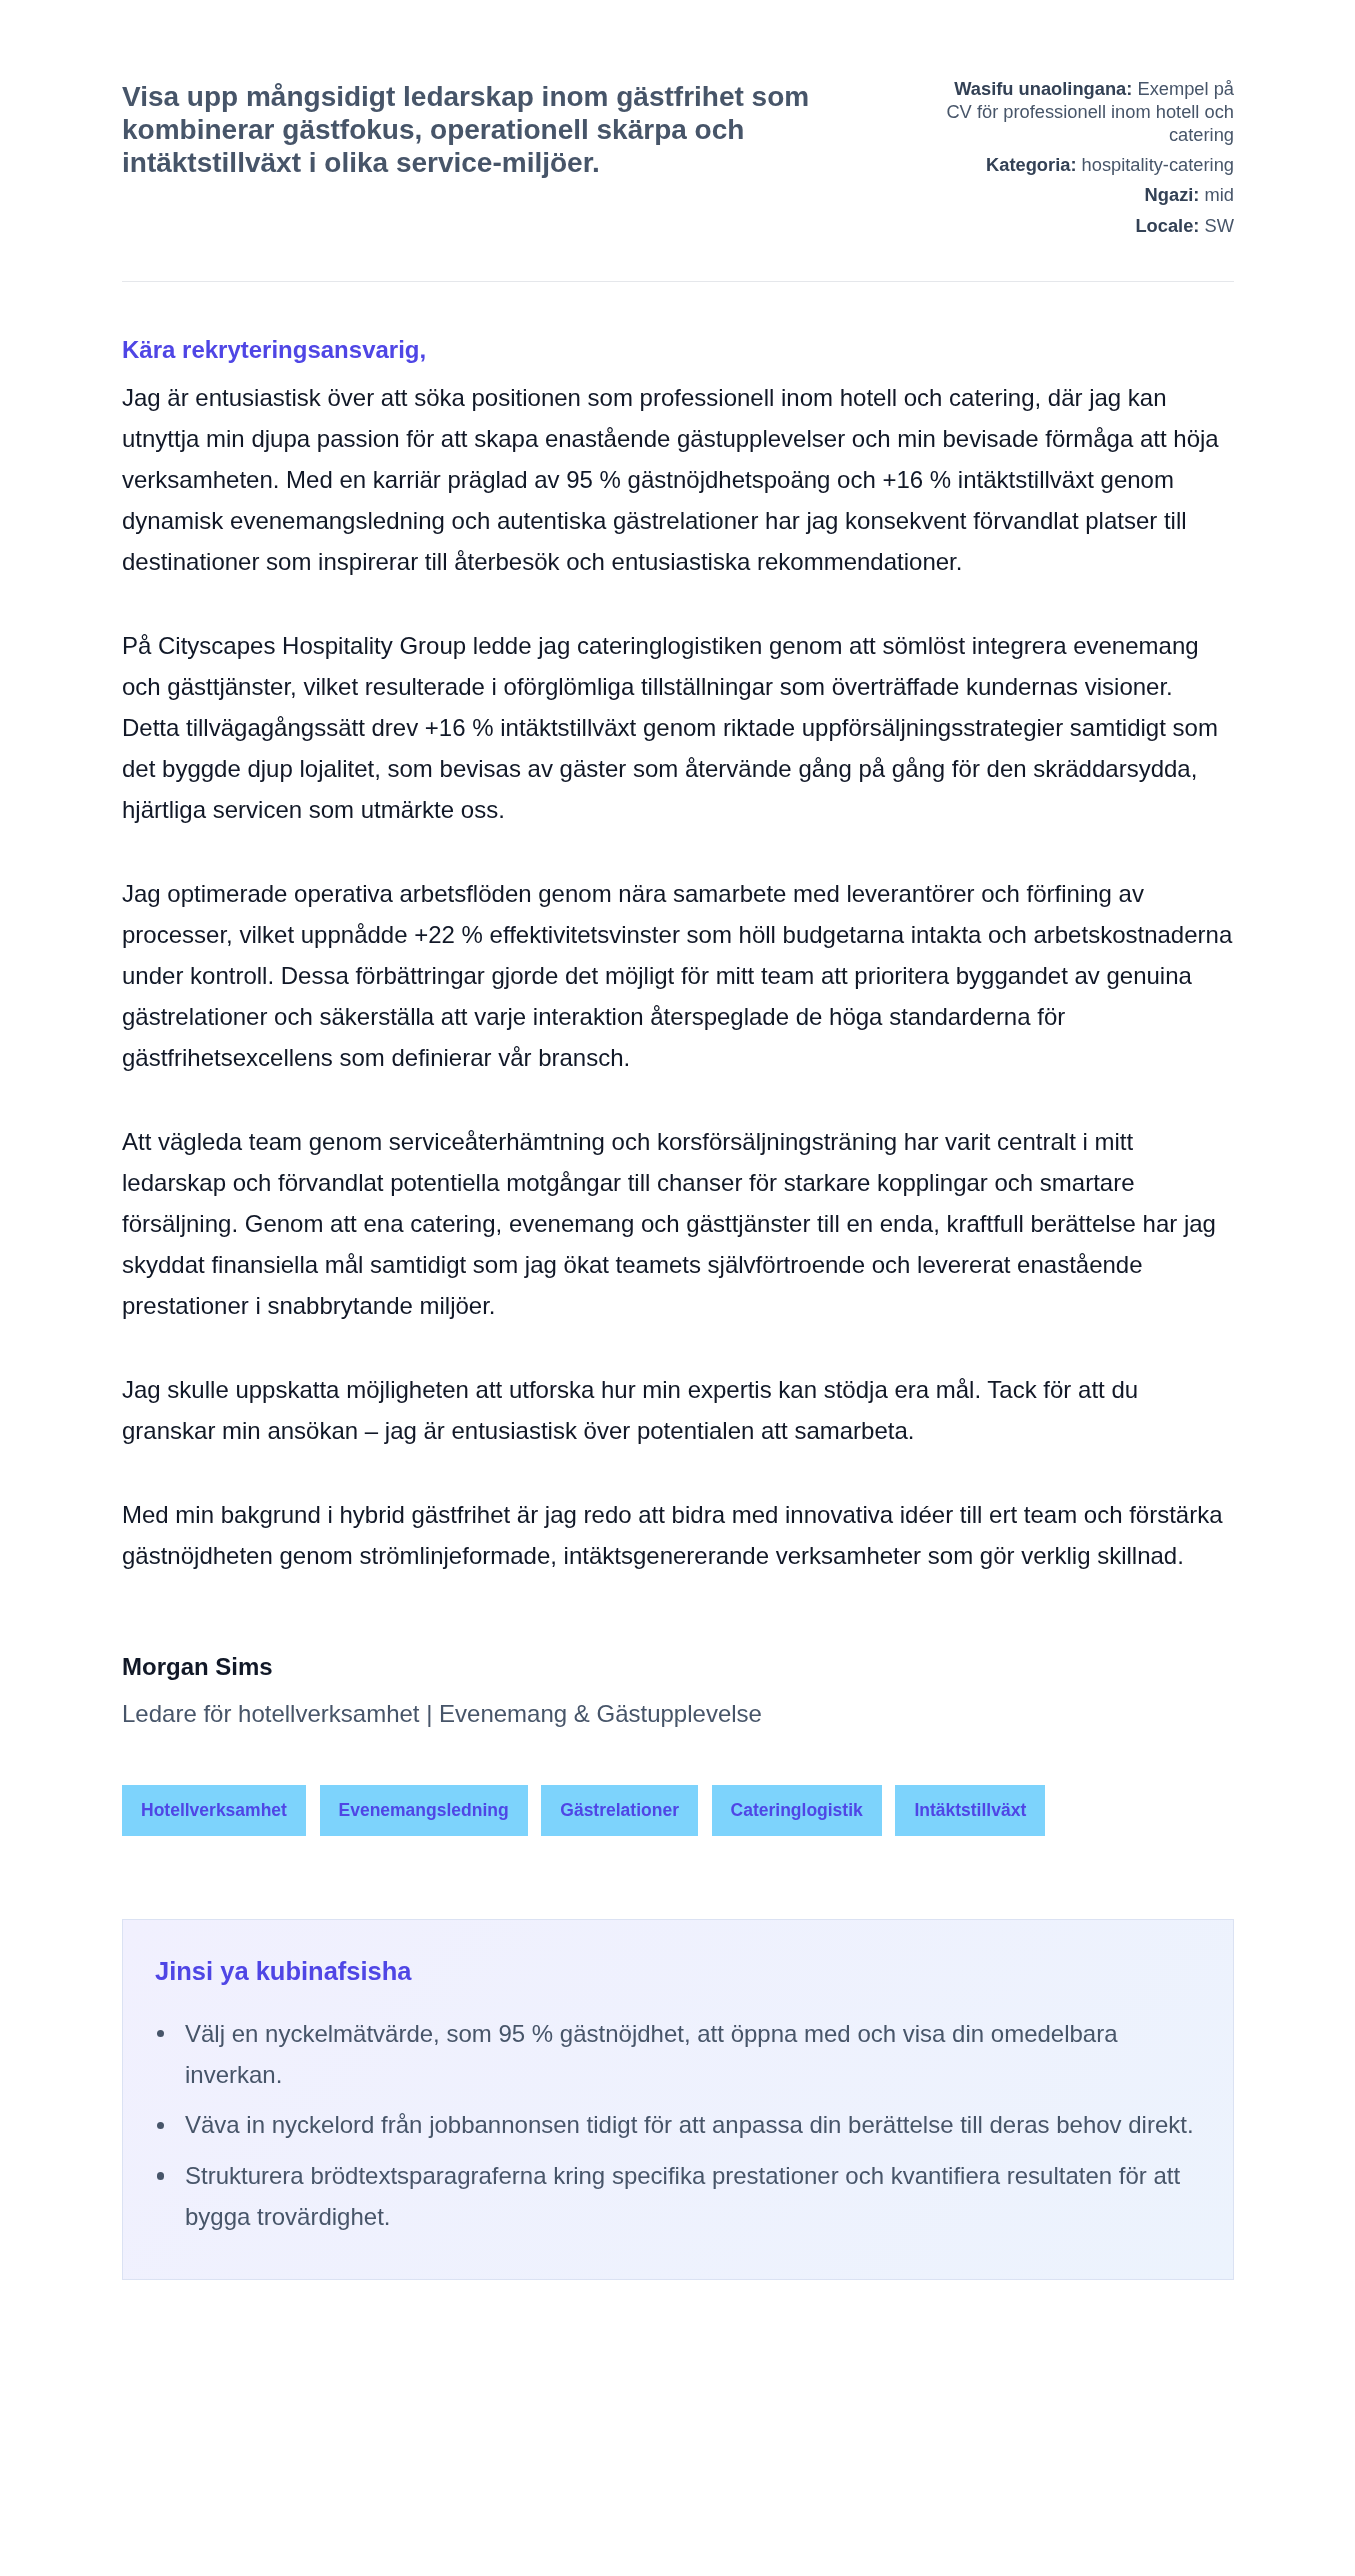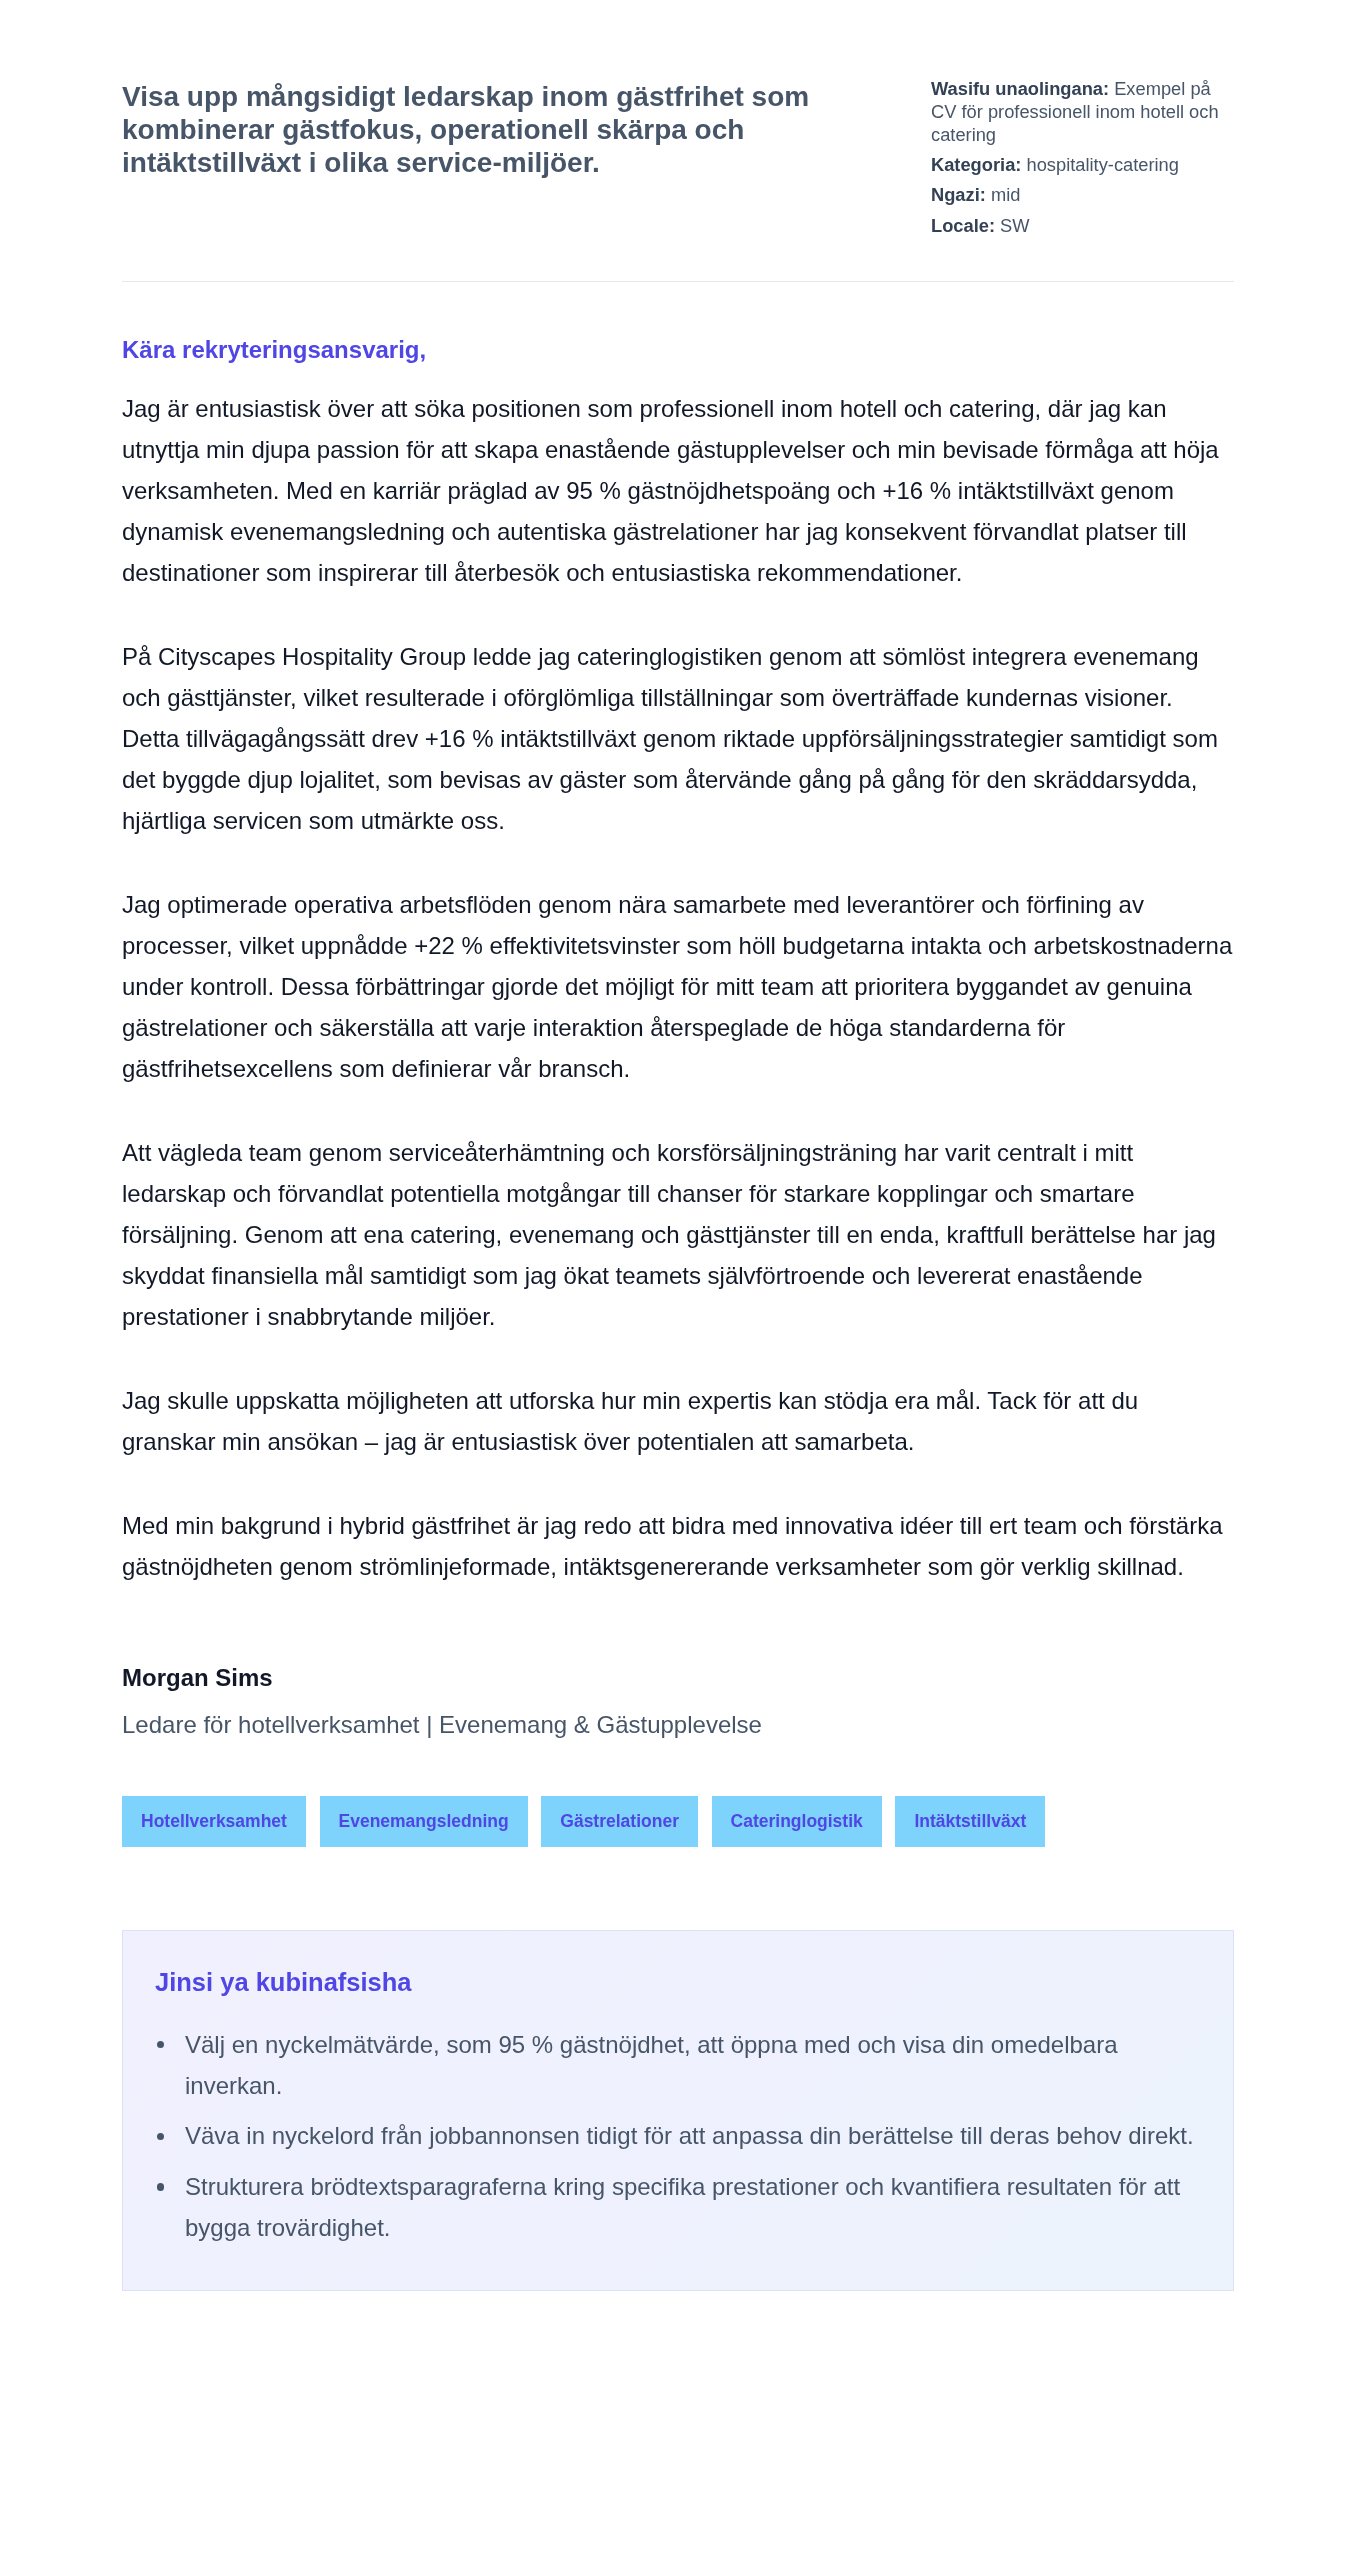--- a/index.html
+++ b/index.html
@@ -31,34 +31,34 @@
   }
   .page-subtitle {
     margin-top: 3.2px;
     font-size: 28px;
     line-height: 33px;
     font-weight: 700;
     color: #475569;
   }
   .meta {
     width: 303px;
-    text-align: left;
+    text-align: right;
     font-size: 18.3px;
     line-height: 23px;
     color: #475569;
   }
   .meta-row { margin-bottom: 7.2px; }
   .meta-label { font-weight: 700; color: #334155; }
 
   .letter { padding-top: 54px; }
   .salutation {
     font-size: 24px;
     font-weight: 700;
     color: #4f46e5;
-    margin-bottom: 24px;
+    margin-bottom: 13px;
   }
   .para {
     font-size: 24px;
     line-height: 41px;
     color: #111827;
     margin-bottom: 43px;
   }
   .signature { margin-top: 77px; }
   .sig-name {
     font-size: 24px;

